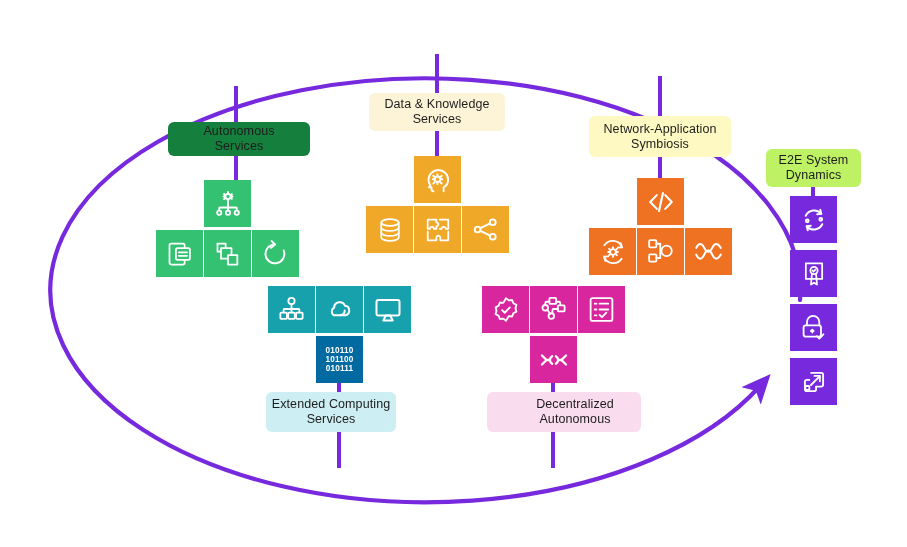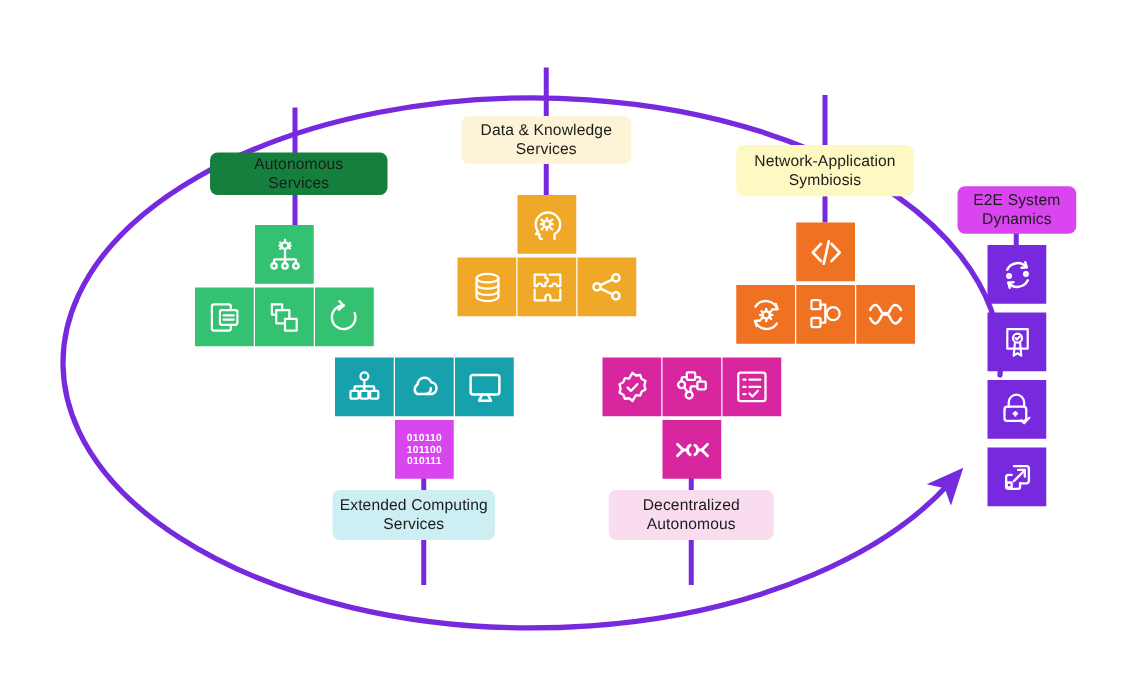--- a/index.html
+++ b/index.html
@@ -204,21 +204,21 @@
     </svg>
   </div>
 
   <div class="tile" style="left:364px;top:286px;width:47px;height:47px;background:#16a1ad;">
     <svg width="30" height="30" viewBox="0 0 24 24" fill="none" stroke="#ffffff" stroke-width="1.6" stroke-linecap="round" stroke-linejoin="round">
       <rect x="2.8" y="4" width="18.4" height="12.4" rx="1.6"></rect>
       <path d="M8.2 20.4h7.6l-2.1-4h-3.4z"></path>
     </svg>
   </div>
 
-  <div class="tile" style="left:316px;top:336px;width:47px;height:47px;background:#d946ef;">
+  <div class="tile" style="left:316px;top:336px;width:47px;height:47px;background:#0369a1;">
     <div class="binary">
       <div>010110</div>
       <div>101100</div>
       <div>010111</div>
     </div>
   </div>
 
   <div class="label-box" style="left:266px;top:392px;width:130px;height:40px;background:#cdeef2;">
     <span><span>Extended Computing</span><br><span>Services</span></span>
   </div>
@@ -251,25 +251,25 @@
 
   <div class="tile" style="left:530px;top:336px;width:47px;height:47px;background:#d8269e;">
     <svg width="32" height="32" viewBox="0 0 24 24" fill="none" stroke="#ffffff" stroke-width="1.7" stroke-linecap="round" stroke-linejoin="round">
       <path d="M3 8.6 6.4 12 3 15.4"></path>
       <path d="M21 8.6 17.6 12 21 15.4"></path>
       <path d="M6.4 12h2.2M15.4 12h2.2"></path>
       <path d="M10.6 9.2a3.2 3.2 0 0 0 0 5.6M13.4 9.2a3.2 3.2 0 0 1 0 5.6"></path>
     </svg>
   </div>
 
-  <div class="label-box" style="left:487px;top:392px;width:132px;height:40px;background:#fadcef;">
+  <div class="label-box" style="left:487px;top:392px;width:132px;height:40px;background:#fadcef;padding-left:22px;">
     <span><span>Decentralized</span><br><span>Autonomous</span></span>
   </div>
 
-  <div class="label-box" style="left:766px;top:149px;width:95px;height:38px;background:#d946ef;align-items:center;">
+  <div class="label-box" style="left:766px;top:149px;width:95px;height:38px;background:#bef264;align-items:center;">
     <span><span>E2E System</span><br><span>Dynamics</span></span>
   </div>
 
   <div class="tile" style="left:790px;top:196px;width:47px;height:47px;background:#7729dd;">
     <svg width="30" height="30" viewBox="0 0 24 24" fill="none" stroke="#ffffff" stroke-width="1.6" stroke-linecap="round" stroke-linejoin="round">
       <path d="M5.4 8.6A7.5 7.5 0 0 1 17.8 7"></path>
       <path d="M17.8 7l-3.2.4M17.8 7l-.8-3.2"></path>
       <path d="M18.6 15.4A7.5 7.5 0 0 1 6.2 17"></path>
       <path d="M6.2 17l3.2-.4M6.2 17l.8 3.2"></path>
       <circle cx="17.4" cy="11.4" r="1.1"></circle>

